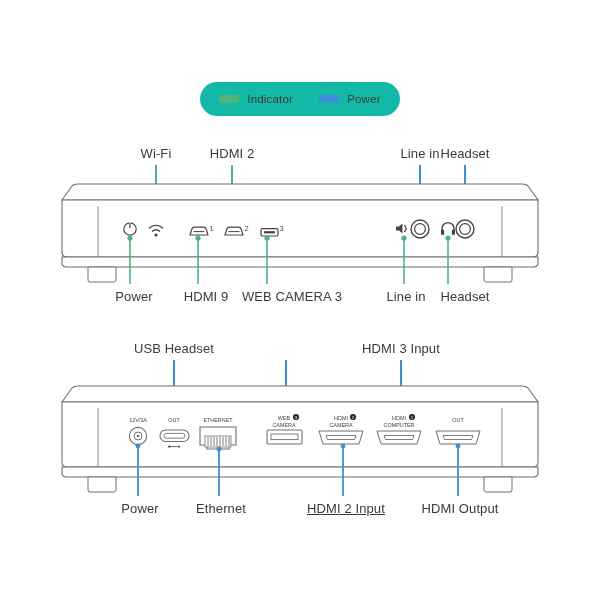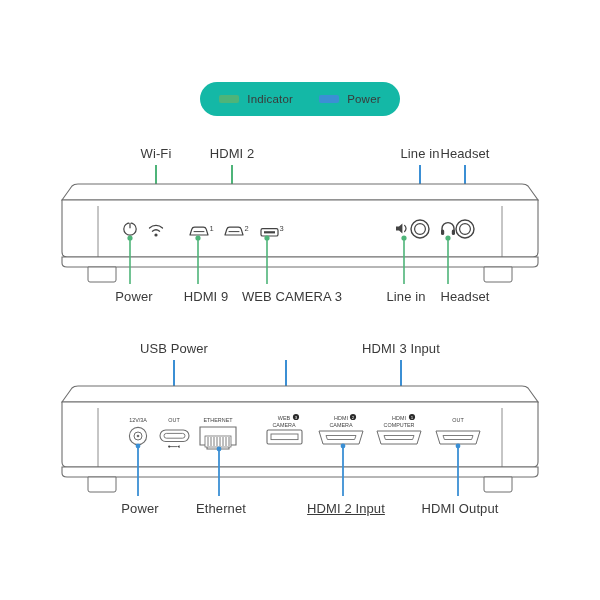--- a/index.html
+++ b/index.html
@@ -50,21 +50,21 @@
   <div class="lbl" style="left:202px;top:147px;width:60px;">HDMI 2</div>
   <div class="lbl" style="left:390px;top:147px;width:60px;">Line in</div>
   <div class="lbl" style="left:433px;top:147px;width:64px;">Headset</div>
 
   <div class="lbl" style="left:104px;top:290px;width:60px;">Power</div>
   <div class="lbl" style="left:176px;top:290px;width:60px;">HDMI 9</div>
   <div class="lbl" style="left:238px;top:290px;width:108px;">WEB CAMERA 3</div>
   <div class="lbl" style="left:381px;top:290px;width:50px;">Line in</div>
   <div class="lbl" style="left:433px;top:290px;width:64px;">Headset</div>
 
-  <div class="lbl" style="left:131px;top:342px;width:86px;">USB Power</div>
+  <div class="lbl" style="left:131px;top:342px;width:86px;">USB Headset</div>
   <div class="lbl" style="left:356px;top:342px;width:90px;">HDMI 3 Input</div>
 
   <div class="lbl" style="left:110px;top:502px;width:60px;">Power</div>
   <div class="lbl" style="left:188px;top:502px;width:66px;">Ethernet</div>
   <div class="lbl" style="left:300px;top:502px;width:92px;text-decoration:underline;">HDMI 2 Input</div>
   <div class="lbl" style="left:412px;top:502px;width:96px;">HDMI Output</div>
 
   <svg class="overlay" viewBox="0 0 600 600">
     <defs>
       <g id="hdmi-port-shape">

